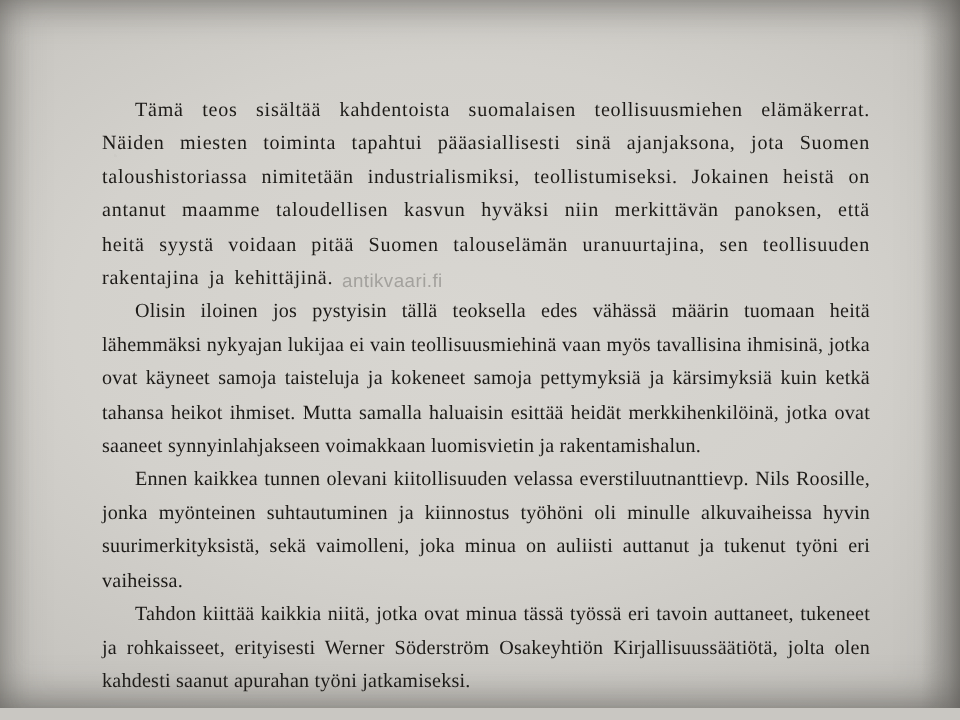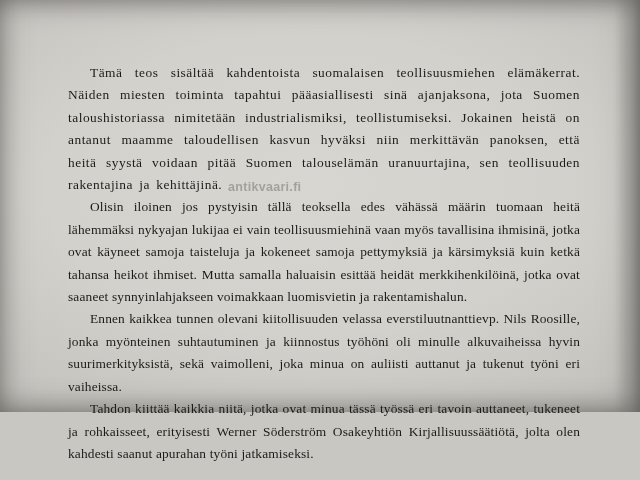--- a/index.html
+++ b/index.html
@@ -9,21 +9,21 @@
   body {
     width: 640px;
     height: 480px;
     overflow: hidden;
     background: #c9c7c2;
     font-family: "Liberation Serif", serif;
   }
   #page {
     position: relative;
     width: 640px;
-    height: 412px;
+    height: 472px;
     
     background:
       radial-gradient(ellipse 90% 80% at 48% 45%, #d8d6d1 0%, #d3d1cc 45%, #c6c4bf 78%, #b6b4af 100%);
   }
   
   #page::before {
     content: "";
     position: absolute;
     left: 0; top: 0; right: 0; bottom: 0;
     box-shadow:
@@ -66,21 +66,21 @@
     letter-spacing: 0.5px;
     word-spacing: 2.5px;
   }
   
   #watermark {
     position: absolute;
     left: 228px;
     top: 180px;
     font-family: "Liberation Sans", sans-serif;
     font-size: 12.5px;
-    font-weight: bold;
+    font-weight: normal;
     color: rgba(120,118,114,0.55);
     letter-spacing: 0.3px;
     white-space: nowrap;
     pointer-events: none;
   }
   
   #grain {
     position: absolute;
     inset: 0;
     pointer-events: none;

